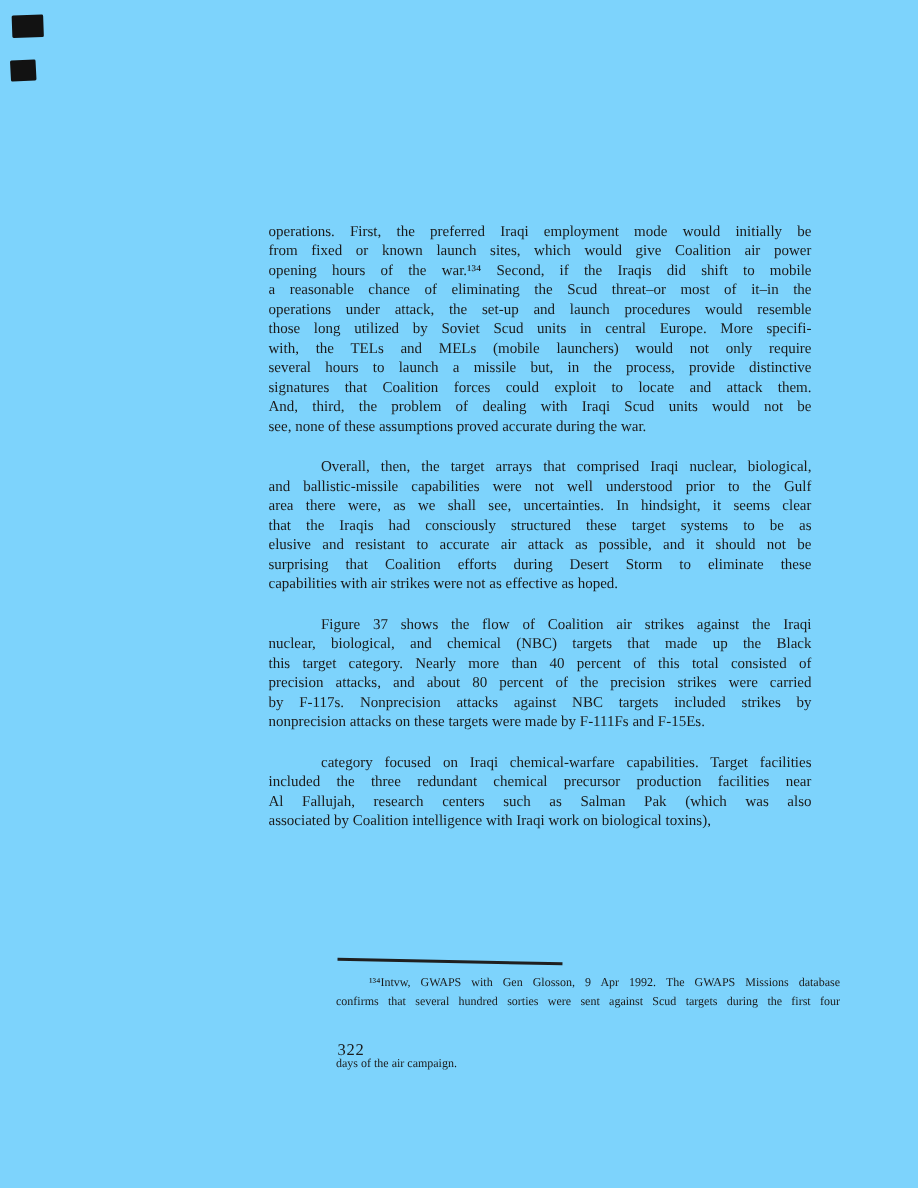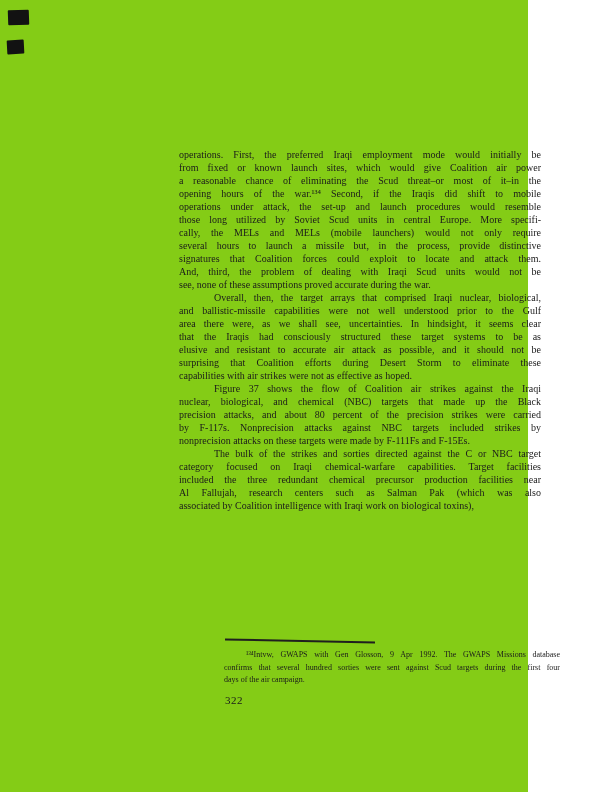--- a/index.html
+++ b/index.html
@@ -3,23 +3,23 @@
 <meta charset="utf-8">
 <style>
   html, body {
     margin: 0;
     padding: 0;
     overflow: hidden;
     background: #ffffff;
   }
   .page {
     position: relative;
-    width: 528px;
+    width: 612px;
     height: 792px;
-    background: #84cc16;
+    background: #7dd3fc;
     font-family: "Liberation Serif", "DejaVu Serif", serif;
     color: #1b1b1b;
     text-decoration: underline;
   }
   
   .mark1 {
     position: absolute;
     left: 8px; top: 10px;
     width: 21px; height: 15px;
     background: #121212;
@@ -35,21 +35,21 @@
     transform: rotate(-3deg);
   }
   .body-text {
     position: absolute;
     left: 179px;
     top: 148px;
     width: 362px;
     font-size: 10px;
   }
   .para { margin: 0; }
-  .para + .para { }
+  .para + .para { margin-top: 14px; }
   .bline {
     white-space: nowrap;
     overflow: hidden;
     text-align: justify;
     text-align-last: justify;
     line-height: 13px;
     height: 13px;
   }
   .para .bline:last-child { text-align-last: left; }
   .para.indent .bline:first-child { text-indent: 35px; }
@@ -70,21 +70,21 @@
     font-size: 8px;
   }
   .fline {
     white-space: nowrap;
     overflow: hidden;
     text-align: justify;
     text-align-last: justify;
     line-height: 12.5px;
     height: 12.5px;
   }
-  .footnote .fline:last-child { text-align-last: left; }
+  .footnote .fline:last-child { text-align-last: left; margin-top: 29px; }
   .footnote .fline:first-child { text-indent: 22px; }
   .page-number {
     position: absolute;
     left: 225px;
     top: 694px;
     font-size: 11px;
     letter-spacing: 0.5px;
   }
 </style>
 </head>
@@ -92,48 +92,48 @@
 
 <div class="page">
 
   <div class="mark1"></div>
   <div class="mark2"></div>
 
   <main class="body-text">
     <div class="para">
         <div class="bline">operations.  First, the preferred Iraqi employment mode would initially be</div>
         <div class="bline">from fixed or known launch sites, which would give Coalition air power</div>
+        <div class="bline">opening hours of the war.¹³⁴  Second, if the Iraqis did shift to mobile</div>
         <div class="bline">a reasonable chance of eliminating the Scud threat–or most of it–in the</div>
-        <div class="bline">opening hours of the war.¹³⁴  Second, if the Iraqis did shift to mobile</div>
         <div class="bline">operations under attack, the set-up and launch procedures would resemble</div>
         <div class="bline">those long utilized by Soviet Scud units in central Europe.  More specifi-</div>
-        <div class="bline">cally, the MELs and MELs (mobile launchers) would not only require</div>
+        <div class="bline">with, the TELs and MELs (mobile launchers) would not only require</div>
         <div class="bline">several hours to launch a missile but, in the process, provide distinctive</div>
         <div class="bline">signatures that Coalition forces could exploit to locate and attack them.</div>
         <div class="bline">And, third, the problem of dealing with Iraqi Scud units would not be</div>
         <div class="bline">see, none of these assumptions proved accurate during the war.</div>
       </div>
     <div class="para indent">
         <div class="bline">Overall, then, the target arrays that comprised Iraqi nuclear, biological,</div>
         <div class="bline">and ballistic-missile capabilities were not well understood prior to the Gulf</div>
         <div class="bline">area there were, as we shall see, uncertainties.  In hindsight, it seems clear</div>
         <div class="bline">that the Iraqis had consciously structured these target systems to be as</div>
         <div class="bline">elusive and resistant to accurate air attack as possible, and it should not be</div>
         <div class="bline">surprising that Coalition efforts during Desert Storm to eliminate these</div>
         <div class="bline">capabilities with air strikes were not as effective as hoped.</div>
       </div>
     <div class="para indent">
         <div class="bline">Figure 37 shows the flow of Coalition air strikes against the Iraqi</div>
         <div class="bline">nuclear, biological, and chemical (NBC) targets that made up the Black</div>
+        <div class="bline">this target category.  Nearly more than 40 percent of this total consisted of</div>
         <div class="bline">precision attacks, and about 80 percent of the precision strikes were carried</div>
         <div class="bline">by F-117s.  Nonprecision attacks against NBC targets included strikes by</div>
         <div class="bline">nonprecision attacks on these targets were made by F-111Fs and F-15Es.</div>
       </div>
     <div class="para indent">
-        <div class="bline">The bulk of the strikes and sorties directed against the C or NBC target</div>
         <div class="bline">category focused on Iraqi chemical-warfare capabilities.  Target facilities</div>
         <div class="bline">included the three redundant chemical precursor production facilities near</div>
         <div class="bline">Al Fallujah, research centers such as Salman Pak (which was also</div>
         <div class="bline">associated by Coalition intelligence with Iraqi work on biological toxins),</div>
       </div>
   </main>
 
   <div class="footnote-rule"></div>
 
   <div class="footnote">

